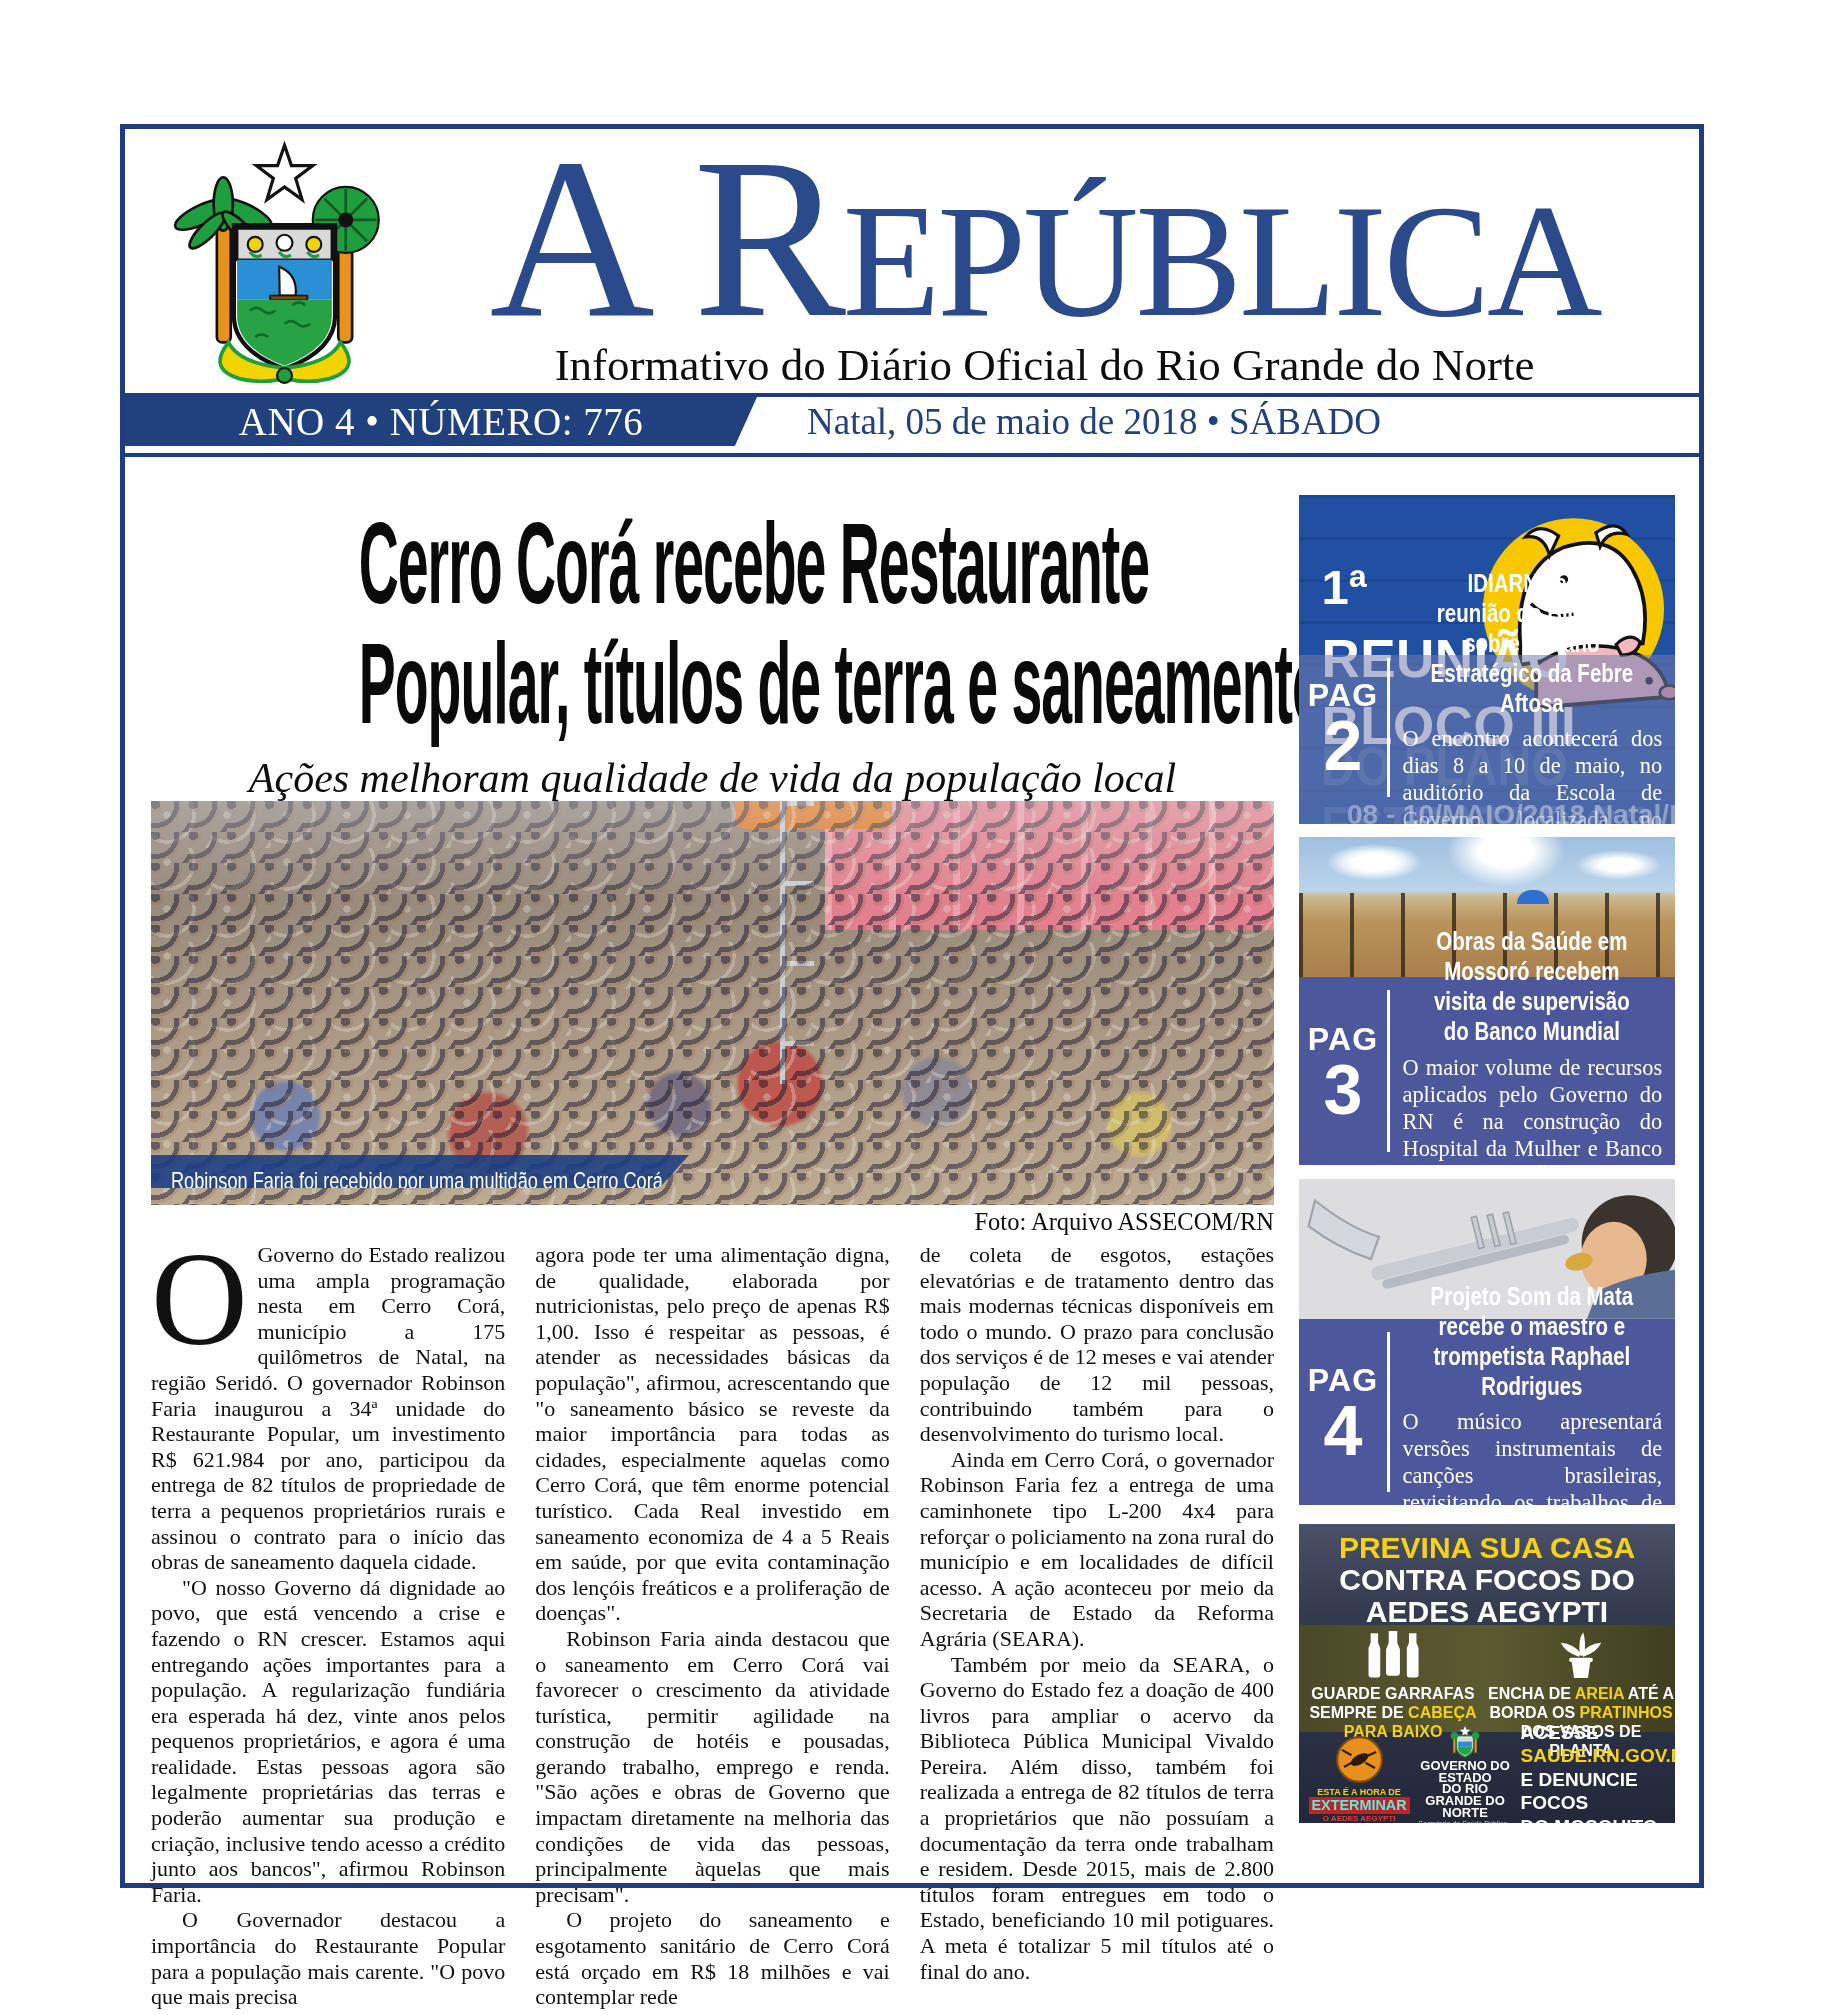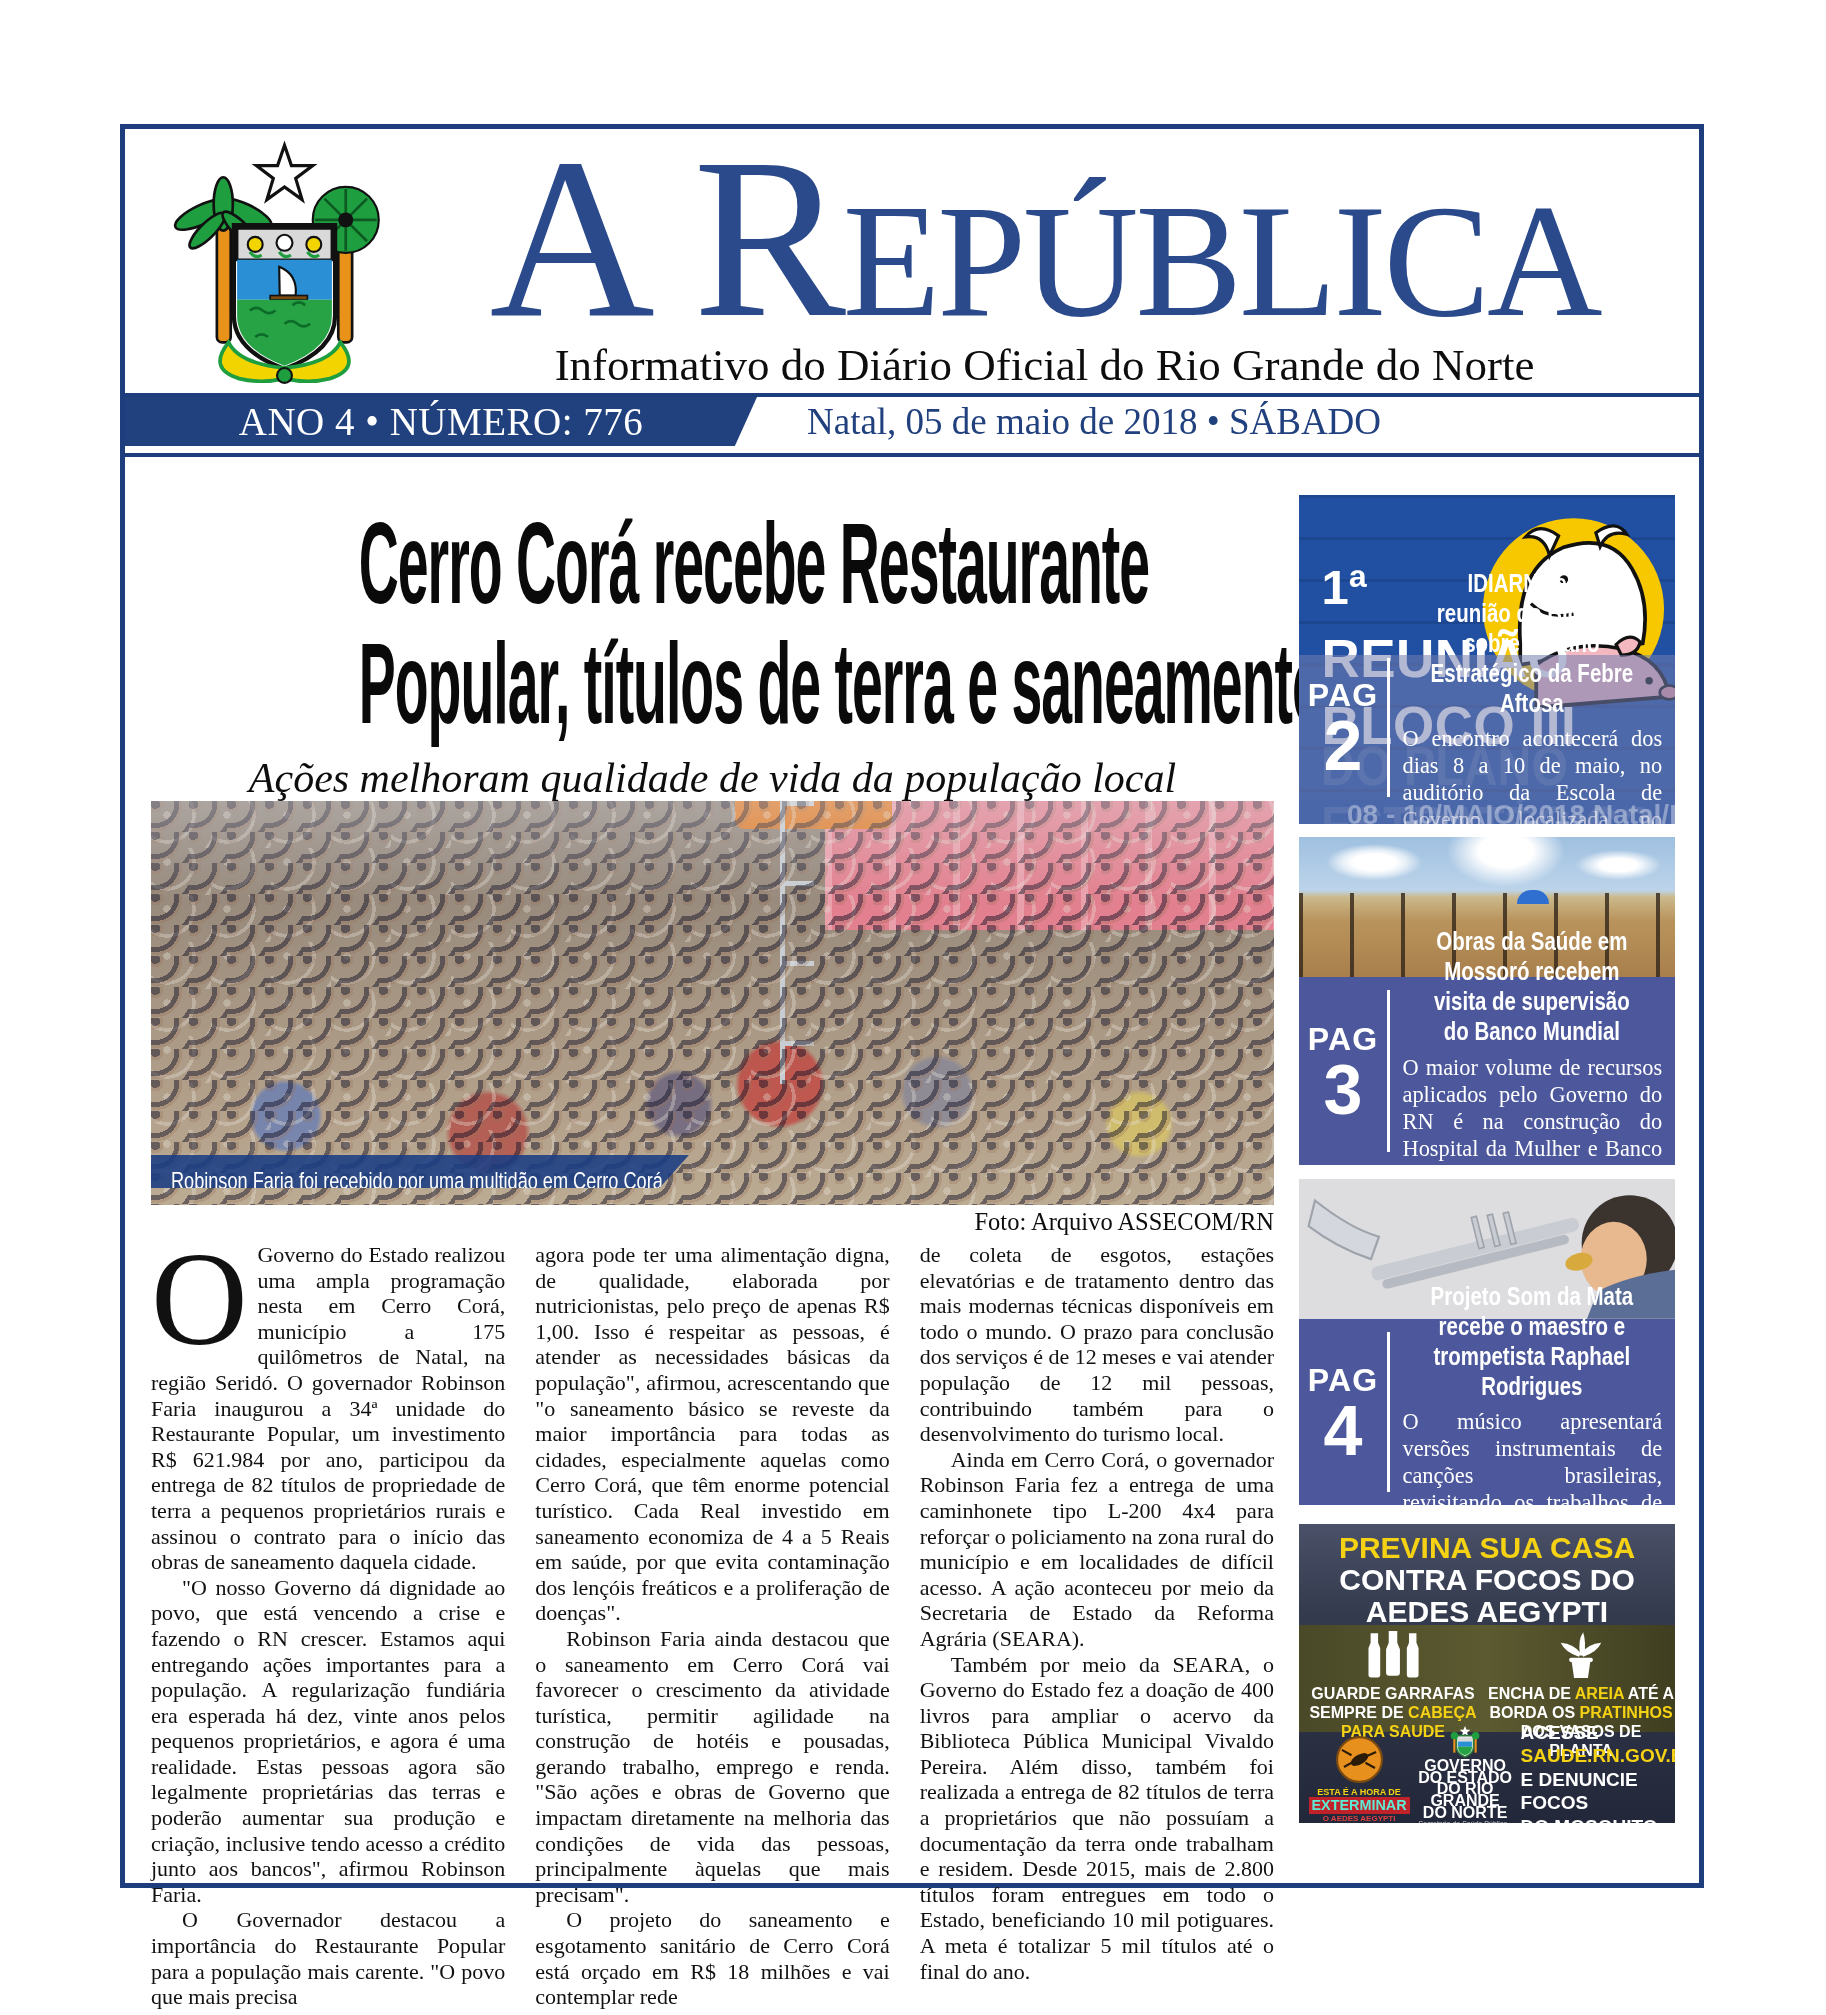--- a/index.html
+++ b/index.html
@@ -104,21 +104,21 @@
   #ad .band{position:absolute;left:0;right:0;top:101px;height:107px;background:linear-gradient(90deg,#4a4928 0%,#5c5a30 50%,#3f3e20 100%);display:flex;}
   #ad .tip{flex:1;text-align:center;padding-top:5.3px;}
   #ad .tip .cap{font-family:"Liberation Sans",sans-serif;font-weight:bold;font-size:16px;line-height:19px;color:#fff;margin-top:3.2px;}
   #ad .tip .hl{color:#f5d214;}
   #ad .bottom{position:absolute;left:0;right:0;top:212px;bottom:0;display:flex;align-items:center;padding:0 9.6px;gap:7.5px;}
   #ad .badge{width:101px;flex:0 0 101px;text-align:center;font-family:"Liberation Sans",sans-serif;}
   #ad .badge .b1{display:block;color:#f5d214;font-size:9px;font-weight:bold;margin-top:1.1px;}
   #ad .badge .b2{display:block;color:#5eead4;background:#c0222a;font-size:14.4px;font-weight:bold;padding:0.5px 0;}
   #ad .badge .b3{display:block;color:#e04040;font-size:8px;font-weight:bold;}
   #ad .gov{width:96px;flex:0 0 96px;text-align:center;font-family:"Liberation Sans",sans-serif;color:#fff;}
-  #ad .gov .g1{display:block;font-size:16px;font-weight:bold;line-height:11.7px;}
+  #ad .gov .g1{display:block;font-size:13px;font-weight:bold;line-height:11.7px;}
   #ad .gov .g3{display:block;font-size:7px;color:#c8ccd6;margin-top:1.6px;}
   #ad .cta{flex:1;font-family:"Liberation Sans",sans-serif;font-weight:bold;font-size:19px;line-height:23.5px;color:#fff;}
   #ad .cta .link{color:#f5d214;}
 </style>
 </head>
 <body>
 
 <div id="page">
 
   <div class="abs" id="frame"></div>
@@ -313,21 +313,21 @@
     <div class="band">
       <div class="tip">
         <svg viewBox="0 0 120 92" width="64" height="49">
           <g fill="#fff">
             <path d="M18 6 h14 v18 l4 10 v50 a5 5 0 0 1 -5 5 h-12 a5 5 0 0 1 -5 -5 v-50 l4 -10 Z"></path>
             <path d="M52 2 h16 v22 l5 12 v44 a6 6 0 0 1 -6 6 h-14 a6 6 0 0 1 -6 -6 v-44 l5 -12 Z"></path>
             <path d="M90 6 h14 v18 l4 10 v50 a5 5 0 0 1 -5 5 h-12 a5 5 0 0 1 -5 -5 v-50 l4 -10 Z"></path>
           </g>
         </svg>
         <div class="cap">
-          <span>GUARDE GARRAFAS SEMPRE DE </span><span class="hl">CABEÇA PARA SAUDE</span>
+          <span>GUARDE GARRAFAS SEMPRE DE </span><span class="hl">CABEÇA PARA BAIXO</span>
         </div>
       </div>
       <div class="tip">
         <svg viewBox="0 0 120 92" width="64" height="49">
           <g fill="#fff">
             <path d="M58 48 q-4 -30 6 -44 q6 18 2 44 Z"></path>
             <path d="M56 50 q-26 -8 -34 -26 q24 2 38 20 Z"></path>
             <path d="M64 50 q26 -8 34 -26 q-24 2 -38 20 Z"></path>
             <path d="M42 56 h36 l-5 34 h-26 Z"></path>
             <rect x="38" y="52" width="44" height="8" rx="3"></rect>

